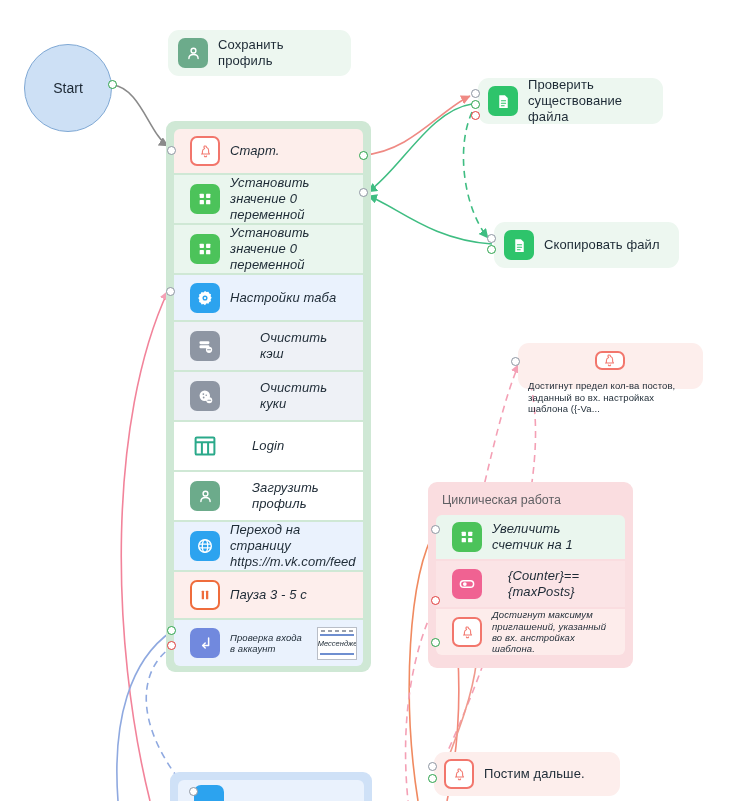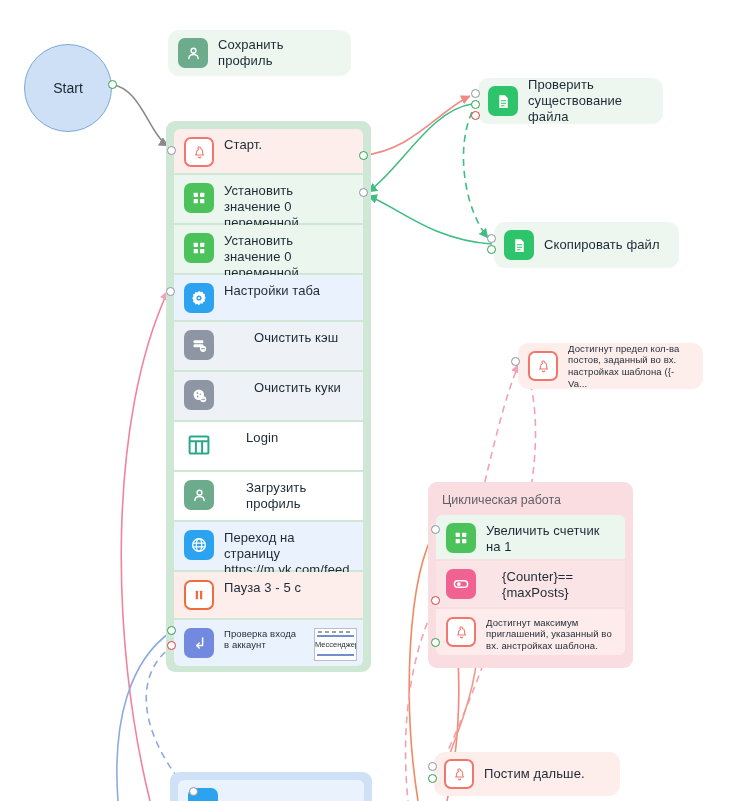--- a/index.html
+++ b/index.html
@@ -75,25 +75,26 @@
     color: #5f5f63;
     padding: 3px 4px 8px 6px;
   }
   .group-list {
     display: flex;
     flex-direction: column;
     gap: 2px;
   }
   .item {
     display: flex;
-    align-items: flex-start;
+    align-items: center;
     gap: 10px;
-    padding: 8px 10px;
+    padding: 8px 16px;
     box-sizing: border-box;
     min-height: 40px;
+    font-style: italic;
   }
   .item-label {
     font-size: 13px;
     color: #1d2a35;
     line-height: 1.22;
     letter-spacing: .1px;
   }
   .item-label.tiny { font-size: 9.5px; line-height: 1.2; }
 
   
@@ -261,21 +262,21 @@
             <path d="M9 11h6M9 14.5h6M9 18h4" stroke="#2ec46b" stroke-width="1.5" stroke-linecap="round"></path>
           </svg>
       </span>
       <span class="card-label">Скопировать файл</span>
     </div>
   </div>
   <div class="port port-grey" style="left:487px; top:234px;"></div>
   <div class="port port-green" style="left:487px; top:245px;"></div>
 
   <div class="card" style="left:518px; top:343px; width:185px; height:46px; background:#fdeeec;">
-    <div class="card-row" style="height:46px; padding-left:10px;">
+    <div class="card-row" style="height:46px; padding-left:10px;flex-direction:column;">
       <span class="ico ico-bell">
         <svg width="15" height="15" viewBox="0 0 24 24">
             <path d="M12 3.2a1.4 1.4 0 011.4 1.4v.5a5.4 5.4 0 013.6 5.1v3.5l1.4 2.3H5.6L7 15.7v-3.5a5.4 5.4 0 013.6-5.1v-.5A1.4 1.4 0 0112 3.2z" fill="none" stroke="#f2766c" stroke-width="1.7" stroke-linejoin="round"></path>
             <path d="M10.2 19.2a1.9 1.9 0 003.6 0" fill="none" stroke="#f2766c" stroke-width="1.7" stroke-linecap="round"></path>
           </svg>
       </span>
       <span class="card-label tiny">Достигнут предел кол-ва постов, заданный во вх. настройках шаблона ({-Va...</span>
     </div>
   </div>
   <div class="port port-grey" style="left:511px; top:357px;"></div>

